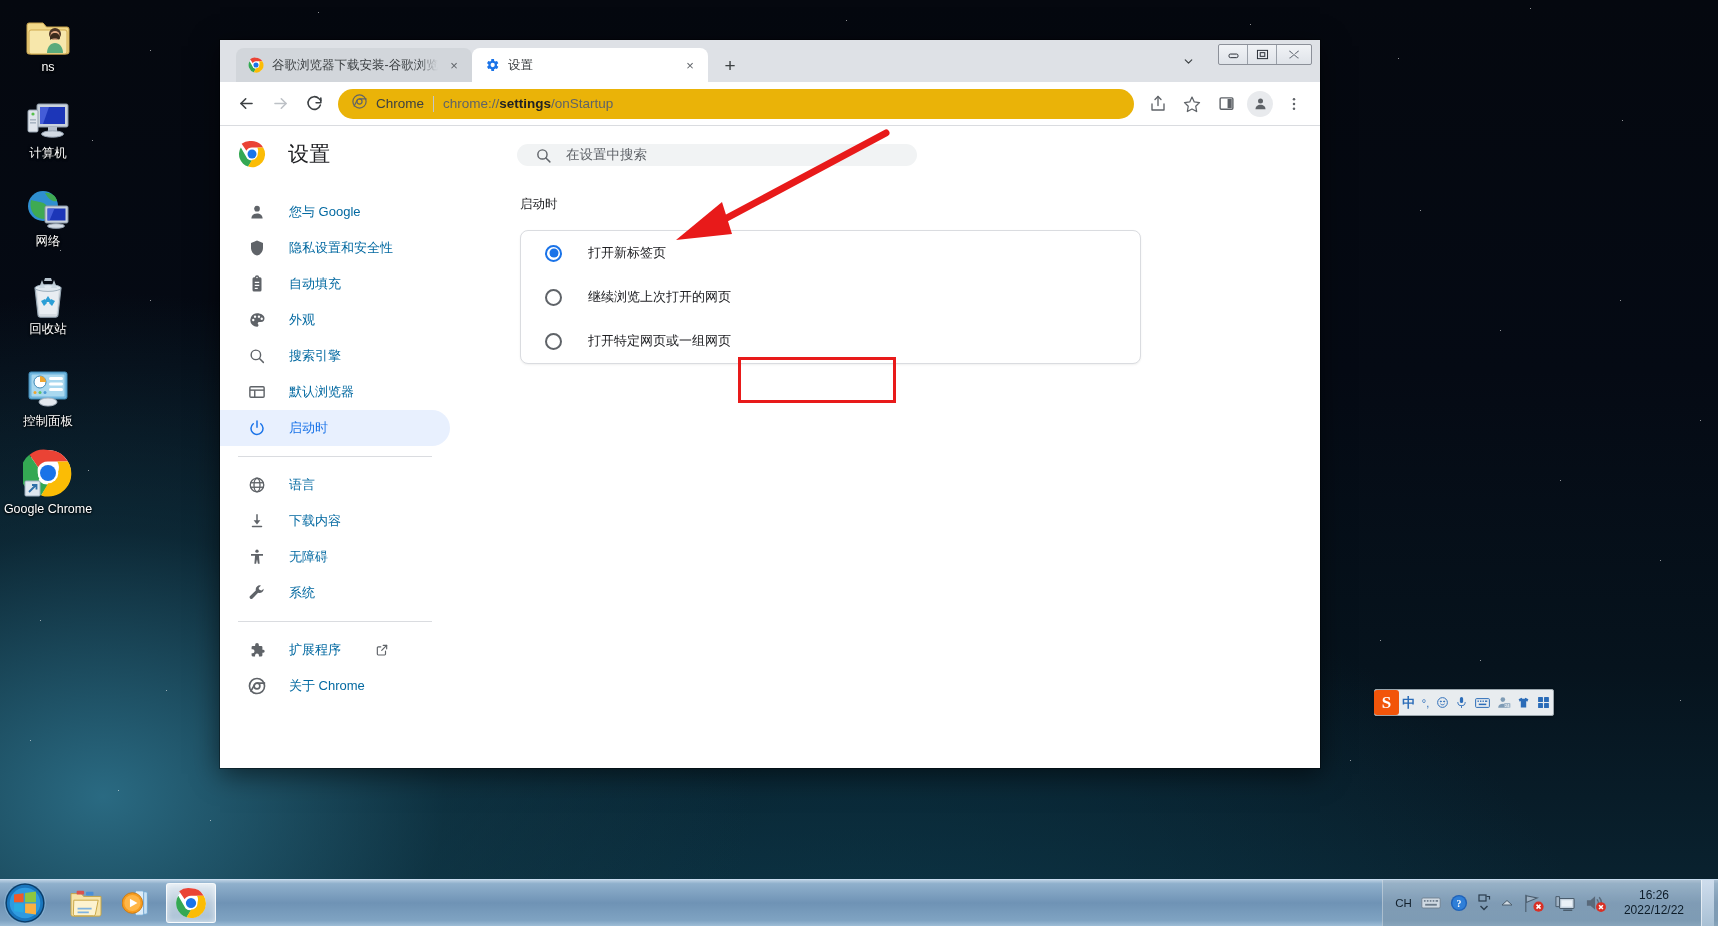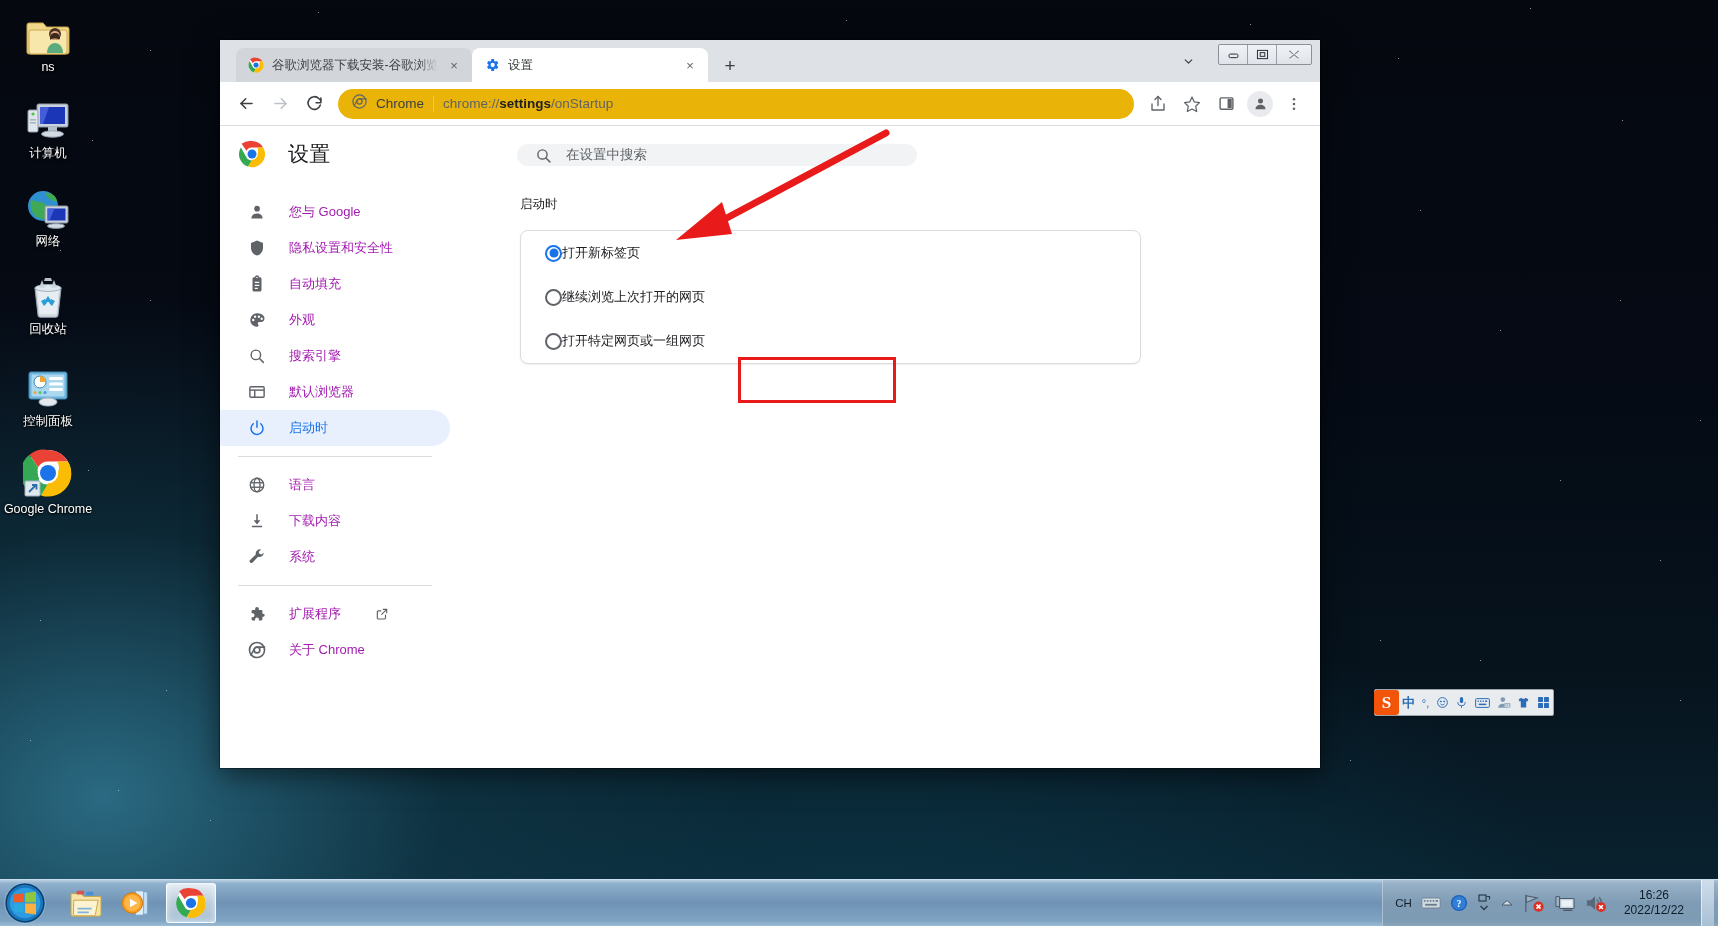--- a/index.html
+++ b/index.html
@@ -119,37 +119,37 @@
     padding:0 18px;box-sizing:border-box;cursor:text;
   }
   #search-wrap .sicon{color:#5f6368;display:flex;}
   #search-wrap .ph{font-size:13.5px;color:#5f6368;}
 
   #settings-body{display:flex;height:calc(100% - 56px);}
   #sidebar{width:230px;flex:0 0 230px;padding-top:12px;box-sizing:border-box;}
   .nav-item{
     height:36px;display:flex;align-items:center;gap:22px;
     padding-left:27px;box-sizing:border-box;
-    font-size:13px;color:#a21caf;cursor:pointer;
+    font-size:13px;color:#0369a1;cursor:pointer;
     border-radius:0 18px 18px 0;margin-right:0;
   }
   .nav-item .nicon{width:20px;height:20px;flex:0 0 20px;display:flex;align-items:center;justify-content:center;color:#5f6368;}
   .nav-item.selected{background:#e8f0fe;color:#1a73e8;}
   .nav-item.selected .nicon{color:#1a73e8;}
   .nav-item .ext{display:flex;align-items:center;color:#5f6368;margin-left:12px;}
   .nav-sep{height:1px;background:#dadce0;margin:10px 18px 10px 18px;}
 
   #content{flex:1 1 auto;position:relative;padding-top:6px;}
   #section-title{font-size:12.5px;color:#202124;font-weight:500;margin:8px 0 0 70px;}
   #card{
     margin:17px 0 0 70px;width:621px;background:#fff;
     border:1px solid #dadce0;border-radius:8px;box-sizing:border-box;
     box-shadow:0 1px 2px rgba(60,64,67,.08);
   }
-  .radio-row{height:44px;display:flex;align-items:center;padding-left:24px;box-sizing:border-box;cursor:pointer;}
+  .radio-row{height:44px;display:flex;align-items:center;gap:26px;padding-left:24px;box-sizing:border-box;cursor:pointer;}
   .radio-row .rlabel{font-size:13px;color:#202124;}
   .rdo{width:17px;height:17px;border-radius:50%;border:2px solid #5f6368;box-sizing:border-box;flex:0 0 17px;position:relative;}
   .rdo.on{border-color:#1a73e8;}
   .rdo.on:after{
     content:"";position:absolute;left:50%;top:50%;transform:translate(-50%,-50%);
     width:9px;height:9px;border-radius:50%;background:#1a73e8;
   }
   
   #highlight-box{
     position:absolute;left:518px;top:231px;width:158px;height:46px;
@@ -585,20 +585,29 @@
         <div class="nav-item">
           <span class="nicon">
               <svg width="18" height="18" viewBox="0 0 24 24" fill="#5f6368">
                 <path d="M11 3h2v8h3.5L12 16.5 7.5 11H11z"></path>
                 <rect x="5" y="18.2" width="14" height="2.2" rx="1"></rect>
               </svg>
             </span>
           <span>下载内容</span>
         </div>
 
+        <div class="nav-item">
+          <span class="nicon">
+              <svg width="18" height="18" viewBox="0 0 24 24" fill="#5f6368">
+                <circle cx="12" cy="4.2" r="2.2"></circle>
+                <path d="M4 8h16v2.2h-5.4L15.5 21h-2.3l-1.2-6-1.2 6H8.5l.9-10.8H4z"></path>
+              </svg>
+            </span>
+          <span>无障碍</span>
+        </div>
 
         <div class="nav-item">
           <span class="nicon">
               <svg width="18" height="18" viewBox="0 0 24 24" fill="#5f6368">
                 <path d="M21 6.4a5.6 5.6 0 0 1-7.5 5.3L6 19.2a2.2 2.2 0 0 1-3.2-3.1l7.6-7.6A5.6 5.6 0 0 1 17.3 2l-3.2 3.2 1.1 2.6 2.7 1z"></path>
               </svg>
             </span>
           <span>系统</span>
         </div>
 

